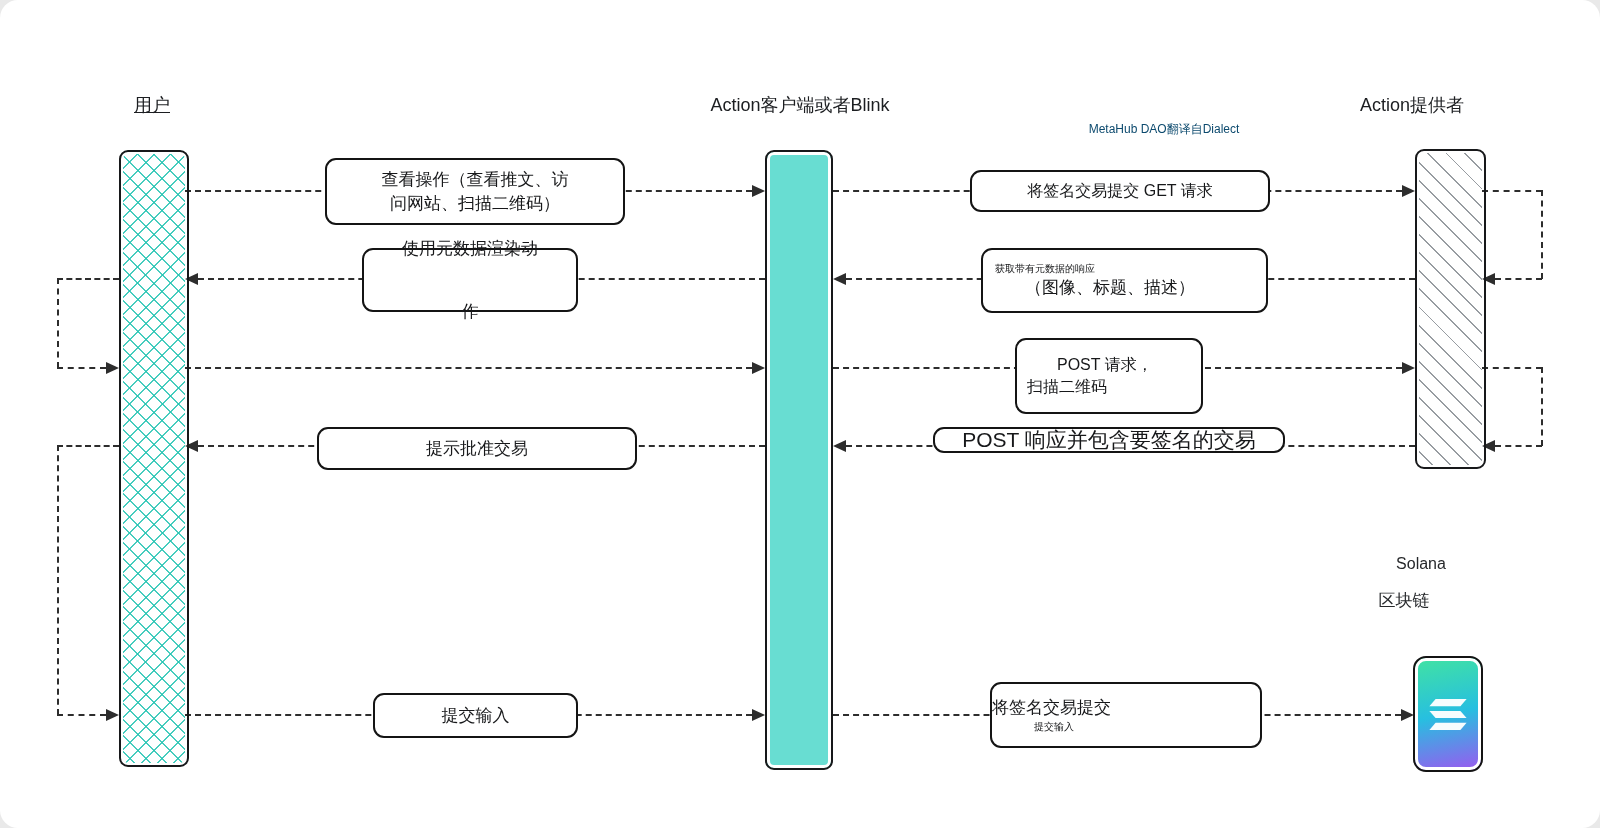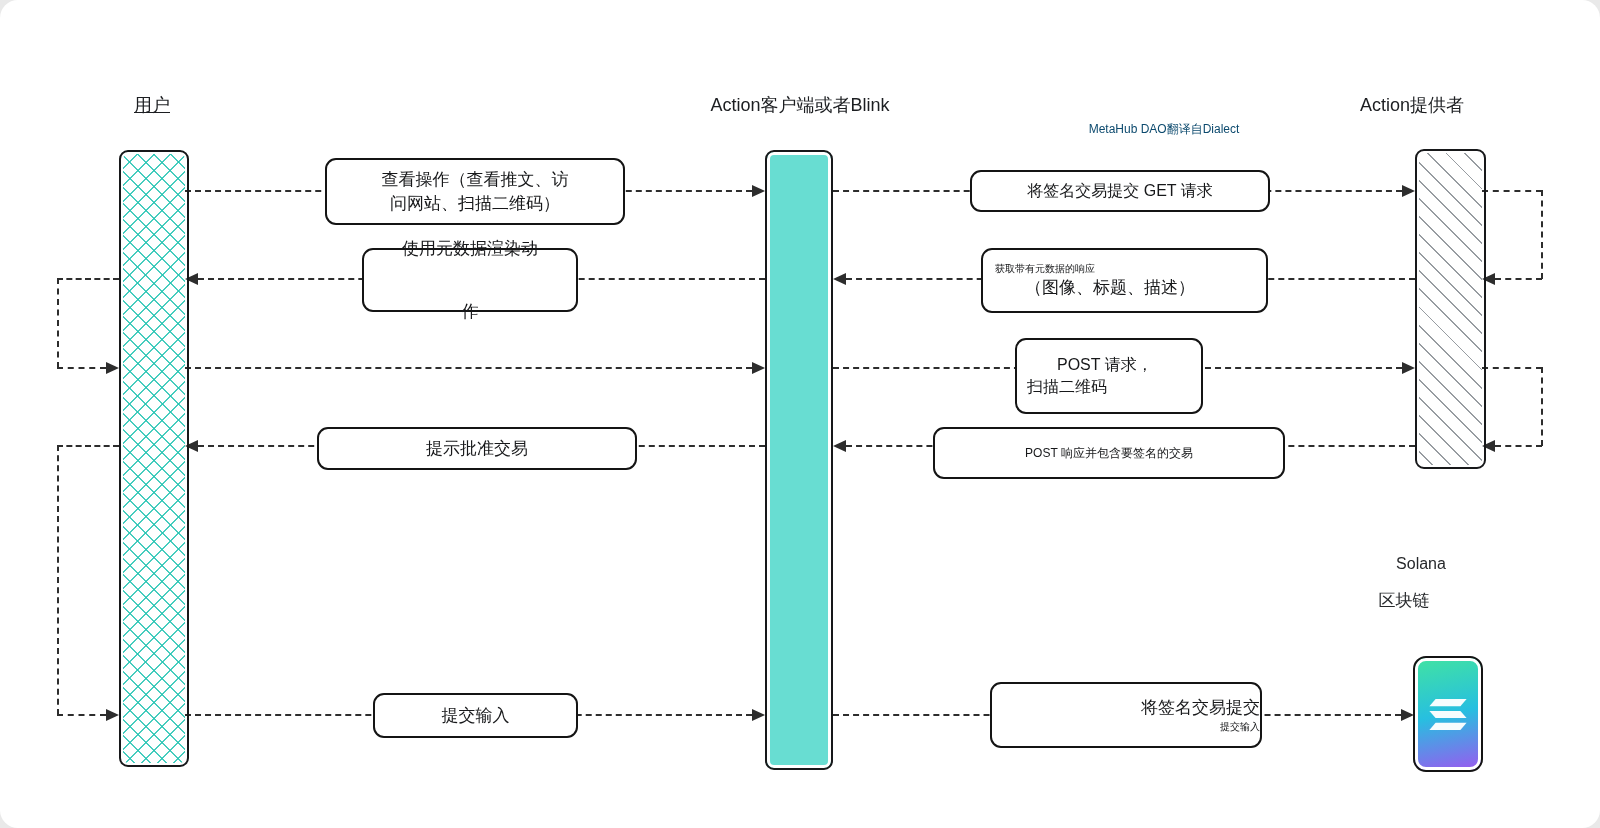--- a/index.html
+++ b/index.html
@@ -125,29 +125,29 @@
 
   <div class="msg align-left" style="left:1015px;top:338px;width:188px;height:76px;padding-left:10px;font-size:16px;">
     <span class="ind">POST 请求，</span>
     <span>扫描二维码</span>
   </div>
 
   <div class="msg" style="left:317px;top:427px;width:320px;height:43px;">
     <span>提示批准交易</span>
   </div>
 
-  <div class="msg" style="left:933px;top:427px;width:352px;height:52px;font-size:12px;">
+  <div class="msg" style="left:933px;top:427px;width:352px;height:26px;font-size:21px;">
     <span>POST 响应并包含要签名的交易</span>
   </div>
 
   <div class="msg" style="left:373px;top:693px;width:205px;height:45px;">
     <span>提交输入</span>
   </div>
 
-  <div class="msg align-left" style="left:990px;top:682px;width:272px;height:66px;align-items:flex-end;">
+  <div class="msg align-left" style="left:990px;top:682px;width:272px;height:66px;">
     <span>将签名交易提交</span>
     <span class="sm ind" style="padding-left:42px;">提交输入</span>
   </div>
 
   <div class="solana-label" style="left:1421px;top:555px;">Solana</div>
   <div class="blockchain-label" style="left:1404px;top:589px;">区块链</div>
   <div class="solana-box">
     <svg width="38" height="31" viewBox="0 0 24 20">
       <polygon points="4,0 24,0 20,4.6 0,4.6" fill="#ffffff" opacity="0.96"></polygon>
       <polygon points="0,7.7 20,7.7 24,12.3 4,12.3" fill="#ffffff" opacity="0.96"></polygon>

